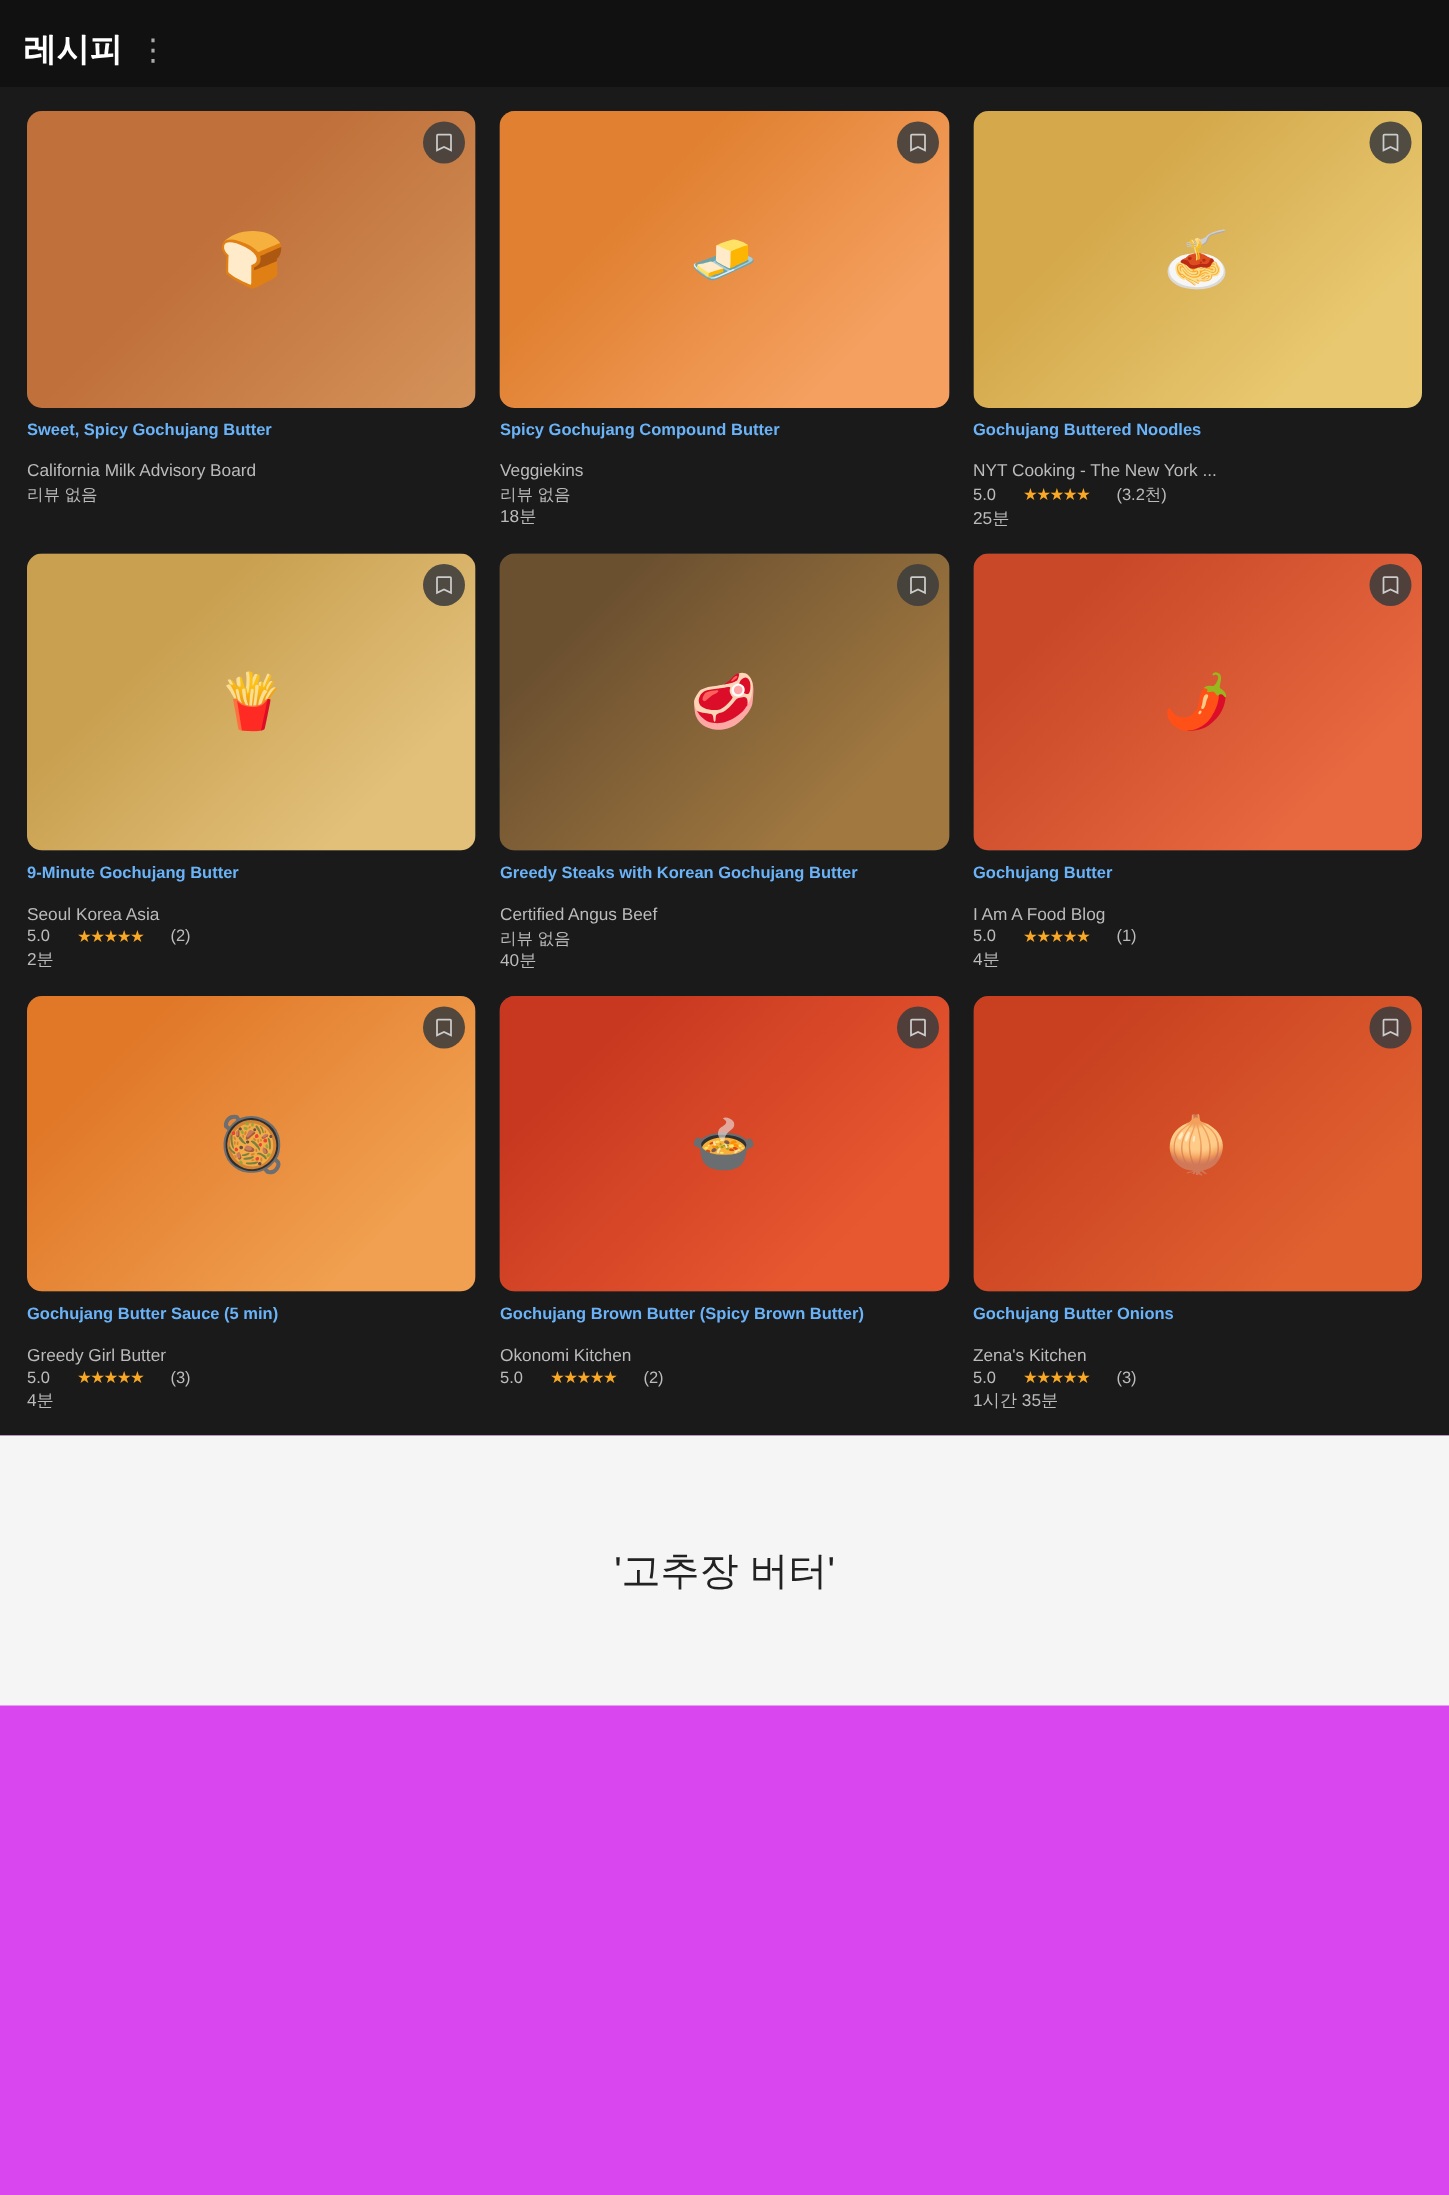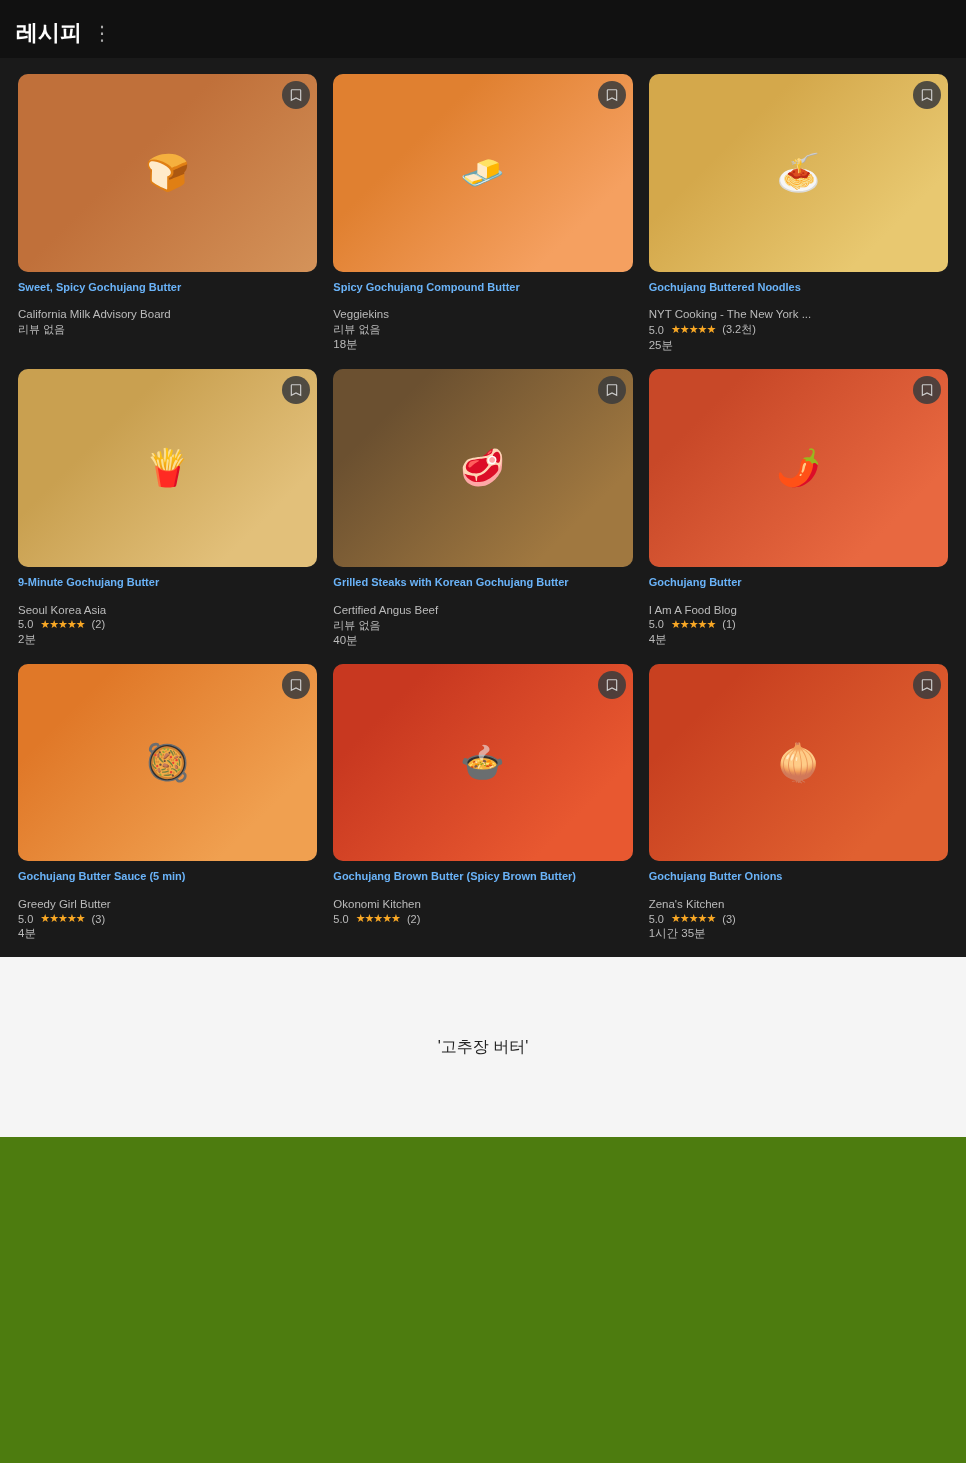--- a/index.html
+++ b/index.html
@@ -4,21 +4,21 @@
   <style>
     * { box-sizing: border-box; margin: 0; padding: 0; }
     body {
       background: #1a1a1a;
       font-family: 'Arial', sans-serif;
       width: 966px;
       min-height: 1463px;
       color: #fff;
     }
     .app-container {
-      background: #4d7c0f;
+      background: #d946ef;
       width: 100%;
       min-height: 1463px;
     }
     .header {
       display: flex;
       align-items: center;
       padding: 18px 16px 10px 16px;
       background: #111;
     }
     .header-title {
@@ -92,21 +92,21 @@
     }
     .card-source {
       font-size: 11.5px;
       color: #bbb;
       margin-bottom: 2px;
       margin-top: 14px;
     }
     .card-rating-row {
       display: flex;
       align-items: center;
-      gap: 7px;
+      gap: 18px;
       font-size: 11px;
       color: #bbb;
       margin-bottom: 1px;
     }
     .stars {
       color: #f9a825;
       font-size: 11px;
       letter-spacing: -1px;
     }
     .no-review {
@@ -130,21 +130,21 @@
 
     .footer-section {
       background: #f5f5f5;
       display: flex;
       align-items: center;
       justify-content: center;
       padding: 48px 20px;
       min-height: 180px;
     }
     .footer-text {
-      font-size: 16px;
+      font-size: 26px;
       color: #222;
       font-weight: 400;
       text-align: left;
     }
   </style>
 </head>
 <body>
 
 <div class="app-container">
 
@@ -219,21 +219,21 @@
       </div>
       <div class="card">
         <div class="card-image-wrapper">
           <div class="card-image-placeholder img-5">🥩</div>
           <div class="bookmark-btn">
             <svg viewBox="0 0 24 24">
               <path d="M5 3h14a1 1 0 011 1v17l-8-4-8 4V4a1 1 0 011-1z"></path>
             </svg>
           </div>
         </div>
-        <div class="card-title">Grilled Steaks with Korean Gochujang Butter</div>
+        <div class="card-title">Greedy Steaks with Korean Gochujang Butter</div>
         <div class="card-source">Certified Angus Beef</div>
         <div class="no-review">리뷰 없음</div>
         <div class="card-time">40분</div>
       </div>
       <div class="card">
         <div class="card-image-wrapper">
           <div class="card-image-placeholder img-6">🌶️</div>
           <div class="bookmark-btn">
             <svg viewBox="0 0 24 24">
               <path d="M5 3h14a1 1 0 011 1v17l-8-4-8 4V4a1 1 0 011-1z"></path>

